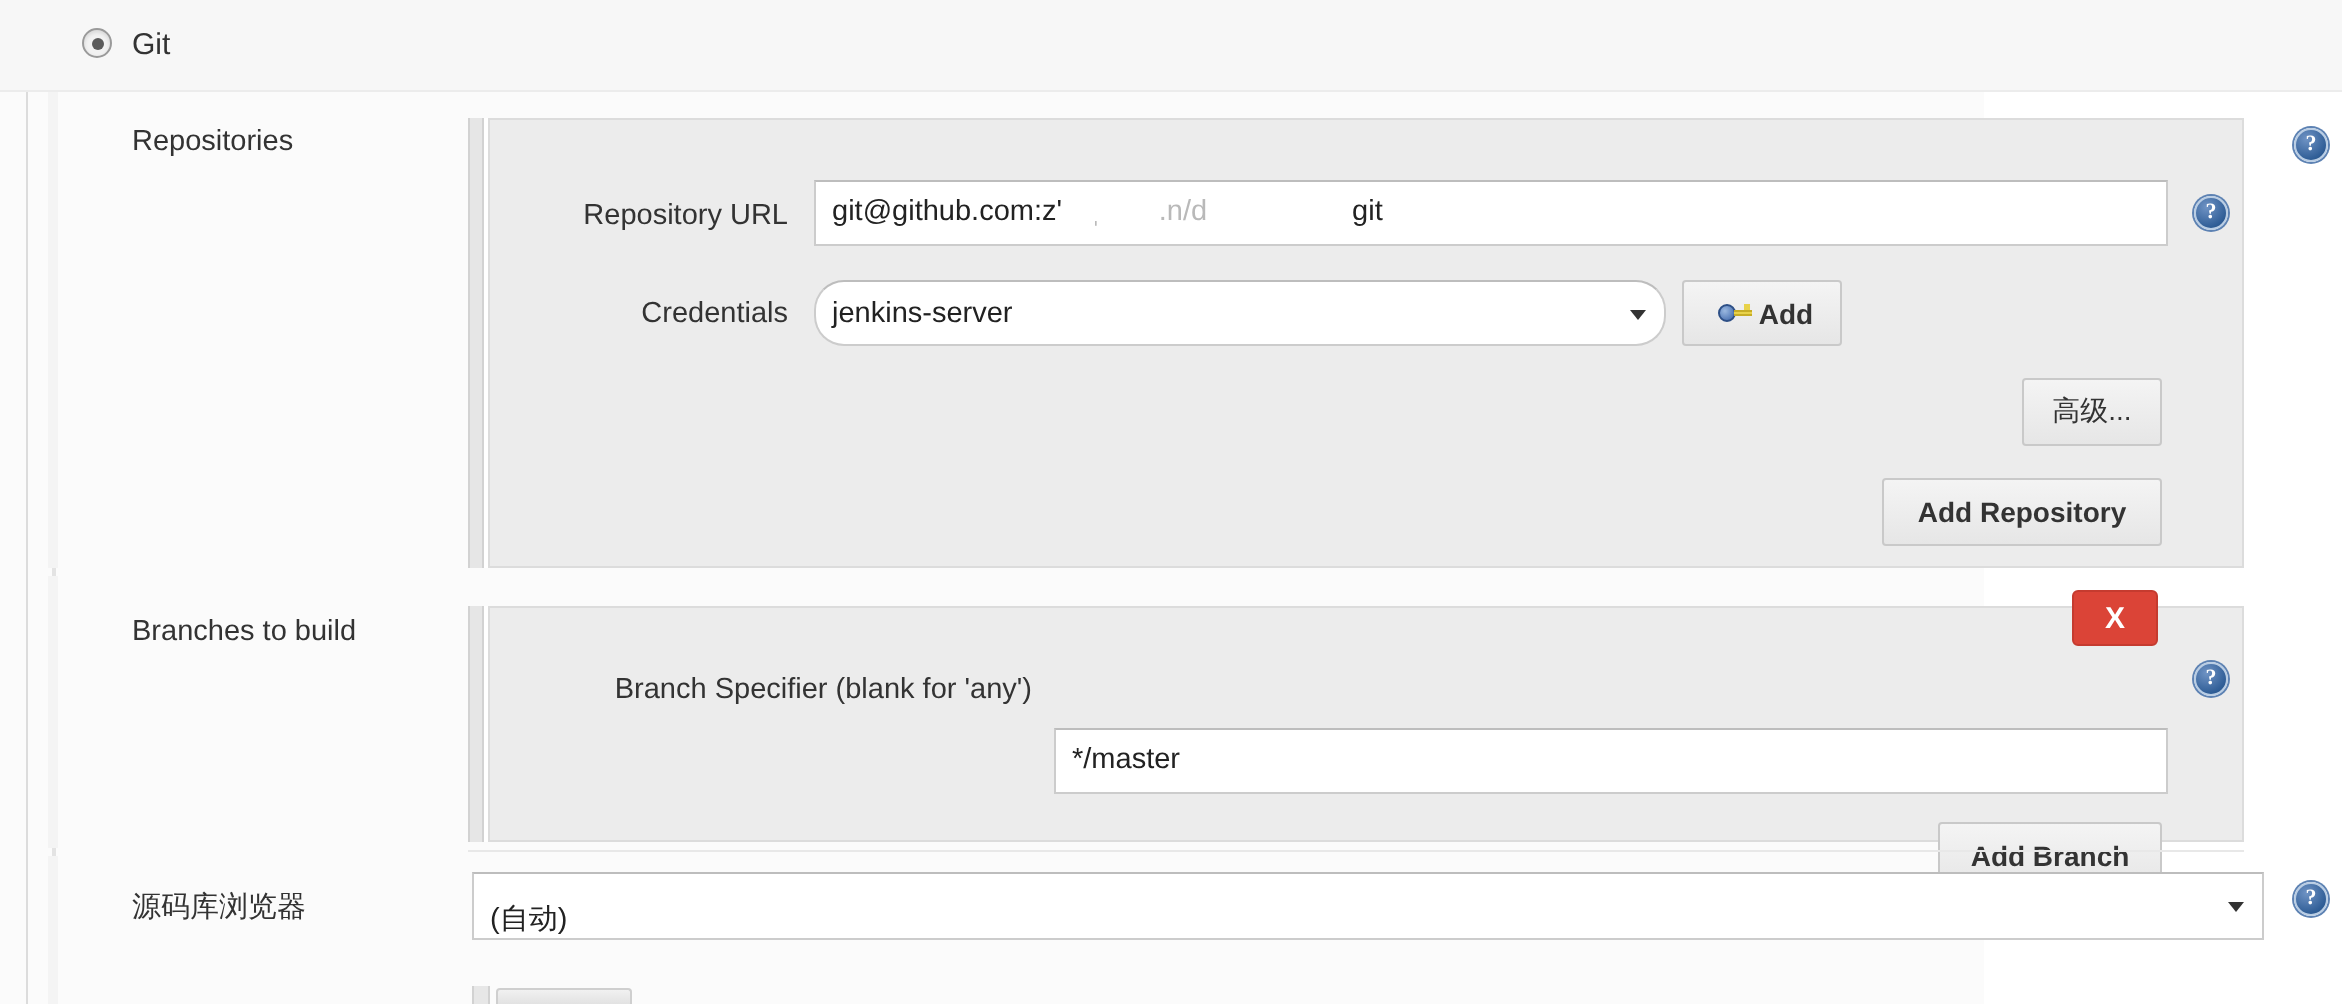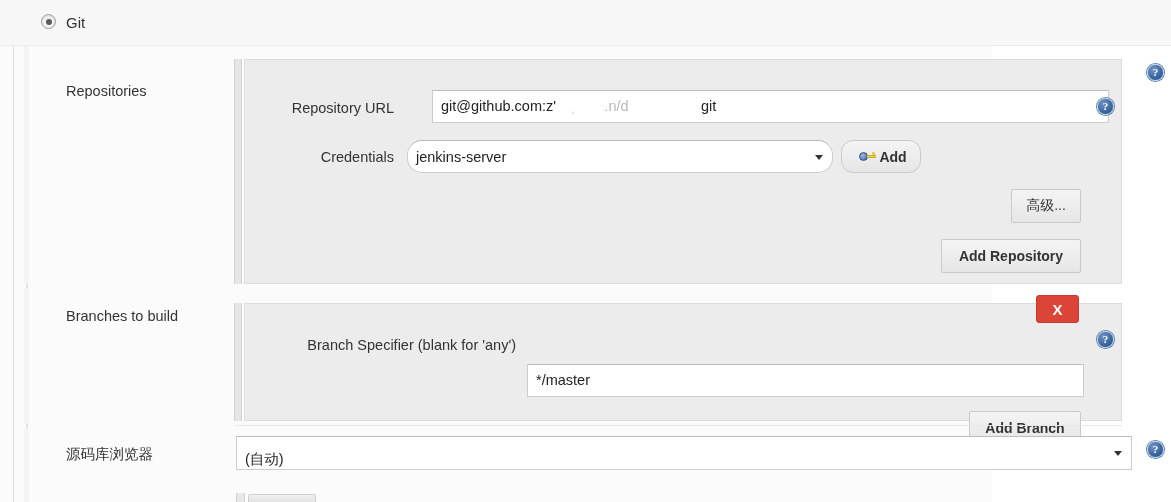--- a/index.html
+++ b/index.html
@@ -129,21 +129,20 @@
     color: #333;
     display: flex; align-items: center; justify-content: center;
     font-weight: bold;
     white-space: nowrap;
     cursor: pointer;
   }
   .btn.plain { font-weight: normal; }
   .btn-add {
     font-weight: bold;
     padding-left: 4px;
-    border-radius: 12px;
   }
   .key-icon {
     position: relative;
     display: inline-block;
     width: 17px; height: 11px;
     margin-right: 3px;
     vertical-align: middle;
   }
   .key-icon .kbow {
     position: absolute; left: 0; top: 1px;
@@ -223,31 +222,31 @@
   <div class="rail-inner"></div>
   <div class="rail-seg" style="top:46px;height:238px;"></div>
   <div class="rail-seg" style="top:288px;height:136px;"></div>
   <div class="rail-seg" style="top:428px;height:74px;"></div>
 
   <div class="scm-header">
     <div class="radio"></div>
     <div class="scm-label">Git</div>
   </div>
 
-  <div class="row-label" style="left:66px; top:82px;text-align:right;">Repositories</div>
+  <div class="row-label" style="left:66px; top:62px;text-align:right;">Repositories</div>
 
   <div class="help-icon" style="left:1147px; top:64px;">?</div>
 
   <div class="chunk-outer" style="left:234px; top:59px; width:888px; height:225px;">
     <div class="chunk-bar"></div>
     <div class="chunk-body"></div>
   </div>
 
   <div class="field-label" style="left:279px; top:99px; width:115px;">Repository URL</div>
-  <div class="textbox" style="left:407px; top:90px; width:677px; height:33px;margin-left:25px;">
+  <div class="textbox" style="left:407px; top:90px; width:677px; height:33px;">
     <span>git@github.com:z'</span><span class="url-gap">xx</span><span class="url-faint">ˌ</span><span class="url-gap">xxxx</span><span class="url-faint">.n/d</span><span class="url-gap">xxxxxxxxxx</span><span>git</span>
   </div>
   <div class="help-icon" style="left:1097px; top:98px;">?</div>
 
   <div class="field-label" style="left:279px; top:148px; width:115px;">Credentials</div>
   <div class="selectbox" style="left:407px; top:140px; width:426px; height:33px;border-radius:15px;">
     <span>jenkins-server</span>
     <span class="sel-arrow"></span>
   </div>
   <div class="btn btn-add" style="left:841px; top:140px; width:80px; height:33px;">

